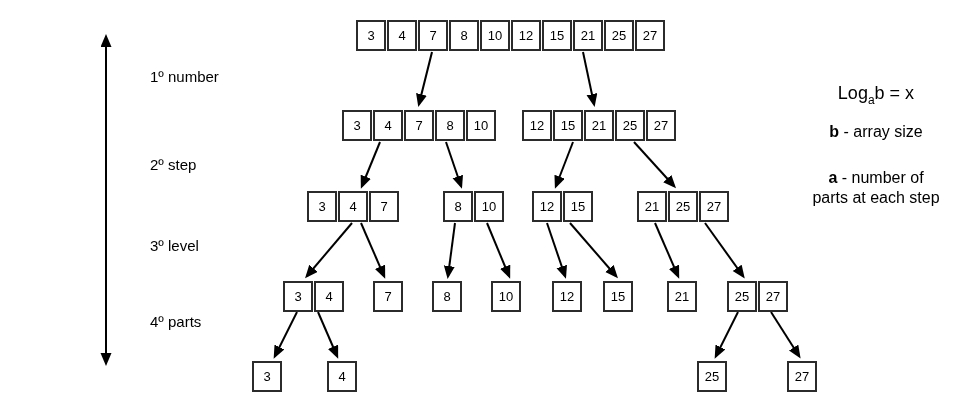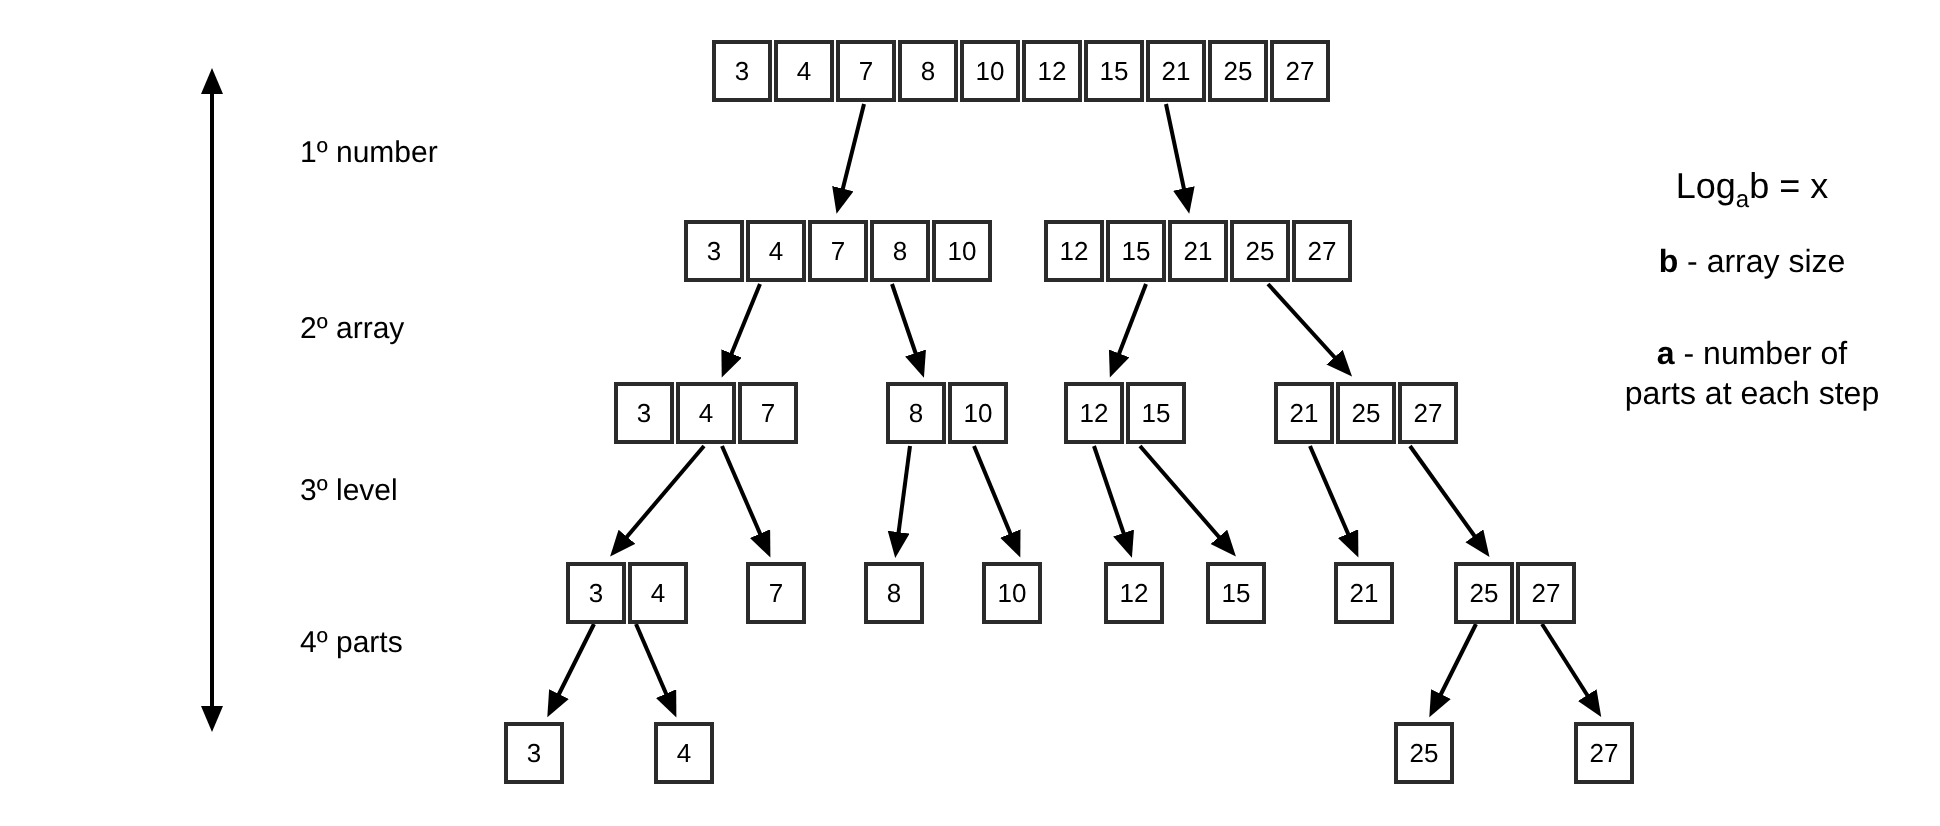--- a/index.html
+++ b/index.html
@@ -159,21 +159,21 @@
       <div class="array-box" style="left: 697px; top: 361px;">
         <span class="cell">25</span>
       </div>
       <div class="array-box" style="left: 787px; top: 361px;">
         <span class="cell">27</span>
       </div>
     </div>
 
 
   <div class="level-label l1">1º number</div>
-  <div class="level-label l2">2º array</div>
+  <div class="level-label l2">2º step</div>
   <div class="level-label l3">3º level</div>
   <div class="level-label l4">4º parts</div>
 
   <div class="formula"><span>Log</span><sub>a</sub><span>b = x</span></div>
 
   <div class="legend-item a">
     <b>a</b>
     <span class="desc">- number of
 parts at each step</span>
   </div>

